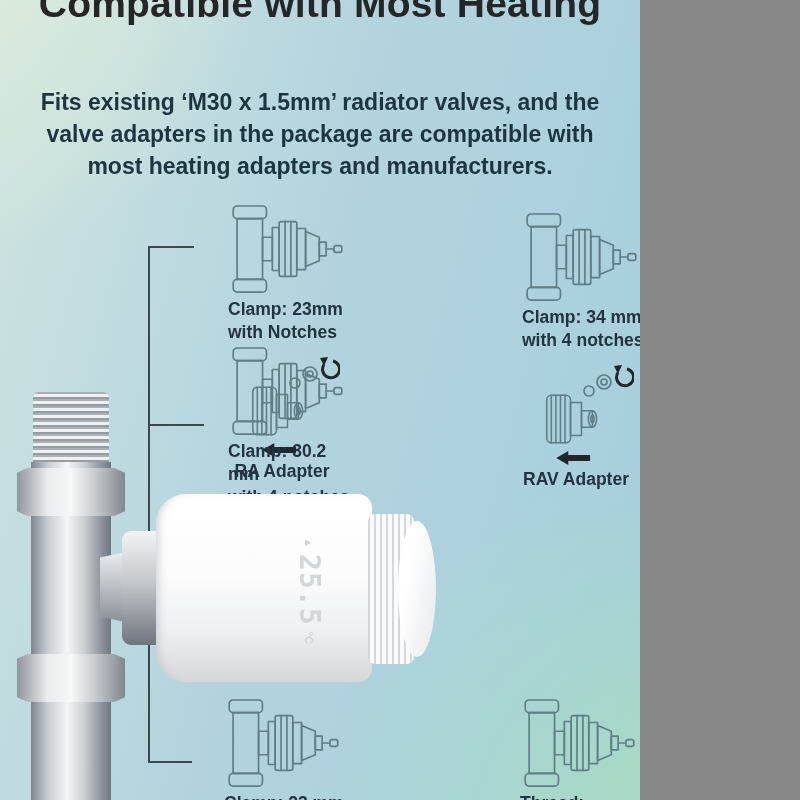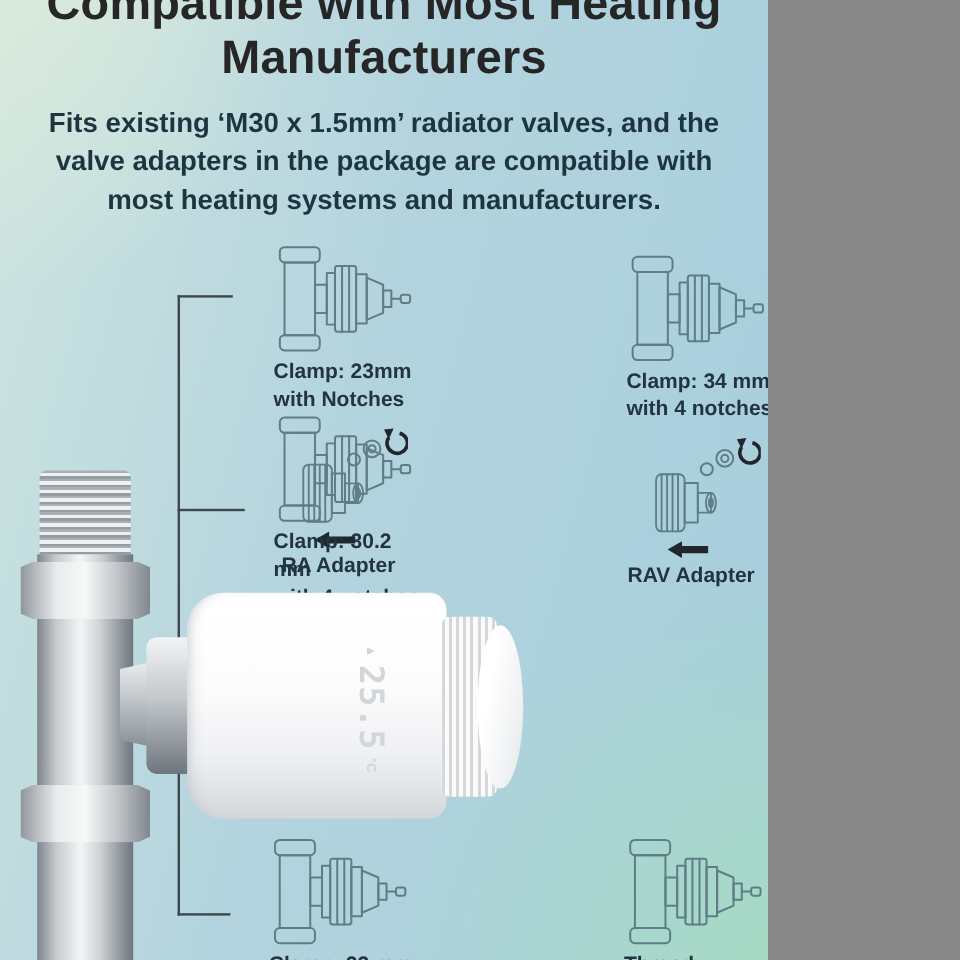--- a/index.html
+++ b/index.html
@@ -113,26 +113,25 @@
       <path d="M 47,5 a 8.5,8.5 0 1 1 -9,3.5" fill="none" stroke="#20262b" stroke-width="3"></path>
       <polygon points="34,2 42,1 38,10" fill="#20262b"></polygon>
     </g>
   </defs>
 </svg>
 
 <div class="stage">
 
   <div class="title">
     <div>Compatible with Most Heating</div>
-    <div>Manufacturers</div>
   </div>
   <div class="subtitle">
     <span>Fits existing ‘M30 x 1.5mm’ radiator valves, and the</span><br>
     <span>valve adapters in the package are compatible with</span><br>
-    <span>most heating systems and manufacturers.</span>
+    <span>most heating adapters and manufacturers.</span>
   </div>
 
   <div class="br br-v"></div>
   <div class="br br-t1"></div>
   <div class="br br-t2"></div>
   <div class="br br-t3"></div>
 
   <div class="cell" style="left:228px;top:204px">
     <div class="valve-col">
       <svg class="valve-art" viewBox="0 0 120 92">

